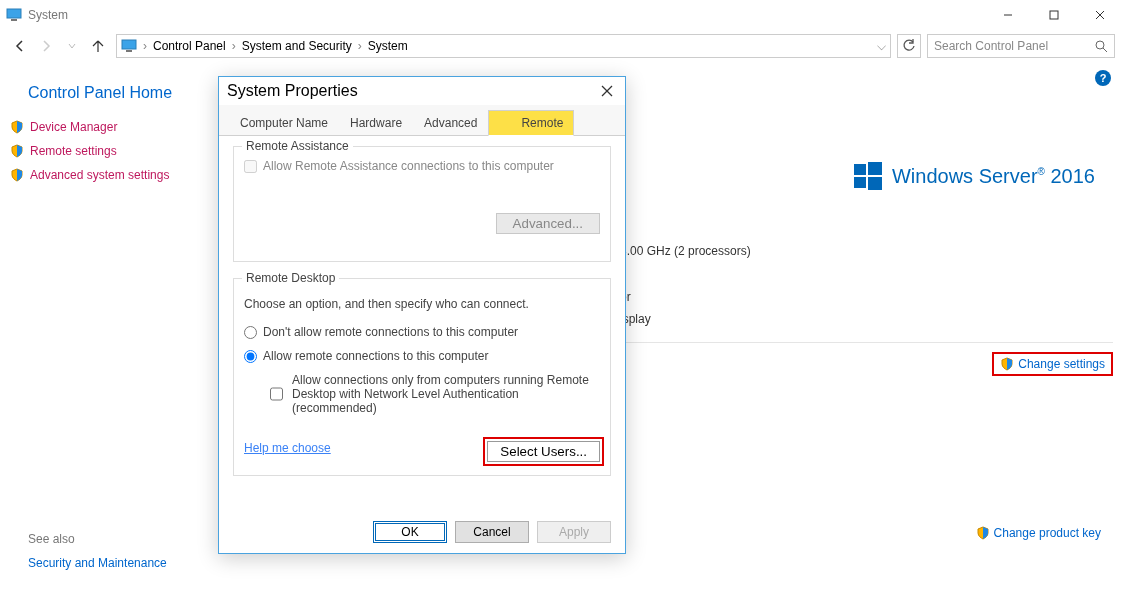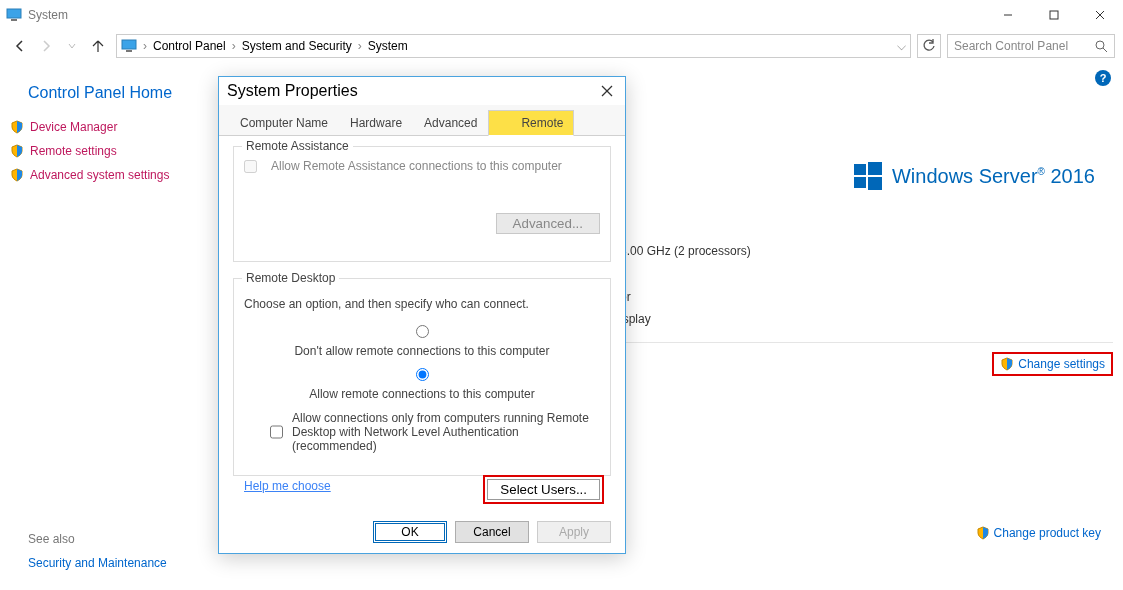--- a/index.html
+++ b/index.html
@@ -15,21 +15,21 @@
 
 .navbar { height: 32px; display: flex; align-items: center; padding: 0 8px; gap: 2px; }
 .nav-btn { width: 24px; height: 24px; display: flex; align-items: center; justify-content: center; color: #555; }
 .nav-btn.disabled { color: #bbb; }
 .addrbox { flex: 1; height: 24px; border: 1px solid #ccc; display: flex; align-items: center; padding: 0 4px; gap: 6px; margin: 0 4px; }
 .addrbox .crumb { color: #000; }
 .addrbox .sep { color: #888; }
 .addrbox .mini-icon { width: 16px; height: 16px; }
 .addrbox .spacer { flex: 1; }
 .refresh-btn { width: 24px; height: 24px; border: 1px solid #ccc; display: flex; align-items: center; justify-content: center; color: #555; margin-right: 4px; }
-.searchbox { width: 168px; height: 24px; border: 1px solid #ccc; display: flex; align-items: center; padding: 0 6px; color: #888; }
+.searchbox { width: 188px; height: 24px; border: 1px solid #ccc; display: flex; align-items: center; padding: 0 6px; color: #888; }
 .searchbox .sicon { margin-left: auto; color: #666; }
 
 
 .body-area { position: relative; height: calc(590px - 62px); }
 .help-q { position: absolute; right: 12px; top: 8px; width: 16px; height: 16px; background: #0067b8; color: #fff; border-radius: 50%; display: flex; align-items: center; justify-content: center; font-size: 11px; font-weight: bold; }
 
 .left-pane { position: absolute; left: 28px; top: 22px; width: 190px; }
 .cp-home { color: #0066cc; font-size: 16px; margin-bottom: 18px; }
 .side-link { display: flex; align-items: center; gap: 6px; color: #be185d; margin-bottom: 10px; margin-left: -18px; }
 .see-also-block { position: absolute; left: 28px; bottom: 20px; }
@@ -51,26 +51,26 @@
 
 .dialog { position: absolute; left: 218px; top: 14px; width: 408px; height: 478px; background: #fff; border: 1px solid #4aa3df; box-shadow: 0 4px 20px rgba(0,0,0,0.2); }
 .dialog .dlg-title { height: 28px; display: flex; align-items: center; padding: 0 8px; font-size: 16px; }
 .dialog .dlg-close { margin-left: auto; font-size: 14px; padding: 0 4px; }
 .dialog .tabs { display: flex; padding: 4px 10px 0 10px; background: #f7f7f7; border-bottom: 1px solid #d0d0d0; }
 .dialog .tab { padding: 5px 10px; color: #444; font-size: 12px; border: 1px solid transparent; position: relative; top: 1px; }
 .dialog .tab.active { background: #fde047; border: 1px solid #d0d0d0; border-bottom-color: #fff; padding-left: 32px; }
 .dialog .content { padding: 10px 14px; }
 .groupbox { border: 1px solid #ddd; padding: 12px 10px 10px 10px; position: relative; margin-bottom: 16px; }
 .groupbox .legend { position: absolute; top: -8px; left: 8px; background: #fff; padding: 0 4px; color: #444; }
-.chk { display: flex; align-items: flex-start; gap: 14px; color: #888; }
+.chk { display: flex; align-items: flex-start; gap: 6px; color: #888; }
 .chk input { margin: 1px 0 0 0; }
 .adv-btn { float: right; margin-top: 40px; padding: 2px 16px; background: #e9e9e9; border: 1px solid #c8c8c8; color: #888; }
 .clearfix::after { content: ""; display: block; clear: both; }
 .rd-desc { color: #444; margin: 6px 0 14px 0; }
-.radio-row { display: flex; align-items: center; gap: 6px; margin-bottom: 10px; color: #444; flex-direction: column; }
+.radio-row { display: flex; align-items: center; gap: 6px; margin-bottom: 10px; color: #444; }
 .radio-row input { margin: 0; }
 .sub-chk { margin-left: 22px; display: flex; gap: 6px; color: #444; }
 .sub-chk .txt { max-width: 300px; }
 .helplink { color: #3b82f6; text-decoration: underline; }
 .select-users { float: right; padding: 2px 12px; background: #fff; border: 1px solid #999; outline: 2px solid #d00; outline-offset: 2px; }
 .dlg-buttons { position: absolute; bottom: 10px; right: 14px; display: flex; gap: 8px; }
 .dlg-buttons button { width: 74px; height: 22px; font-size: 12px; }
 .btn-ok { border: 1px solid #0067b8; background: #fff; outline: 1px solid #0067b8; outline-offset: -3px; }
 .btn-cancel { border: 1px solid #adadad; background: #e1e1e1; }
 .btn-apply { border: 1px solid #ccc; background: #efefef; color: #aaa; }

